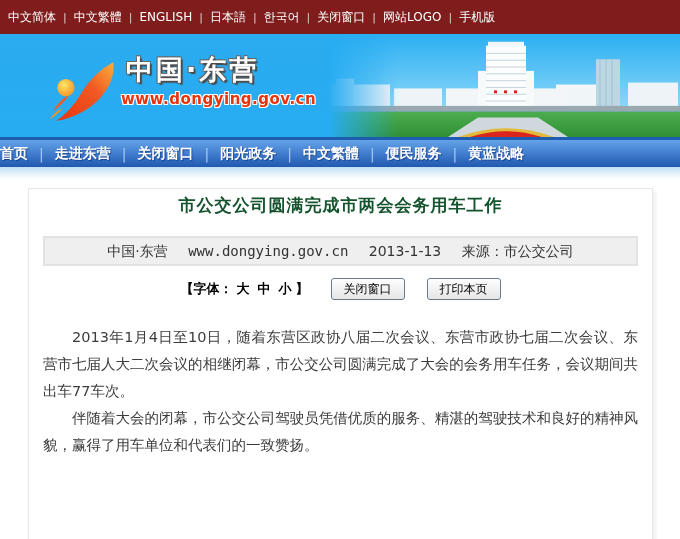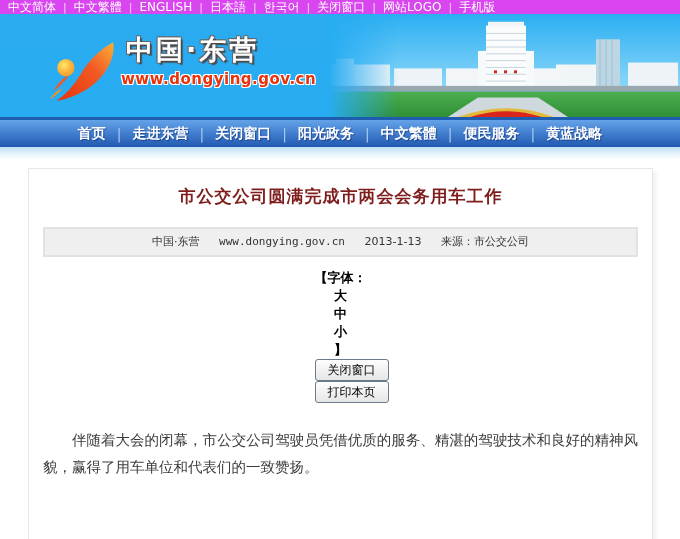--- a/index.html
+++ b/index.html
@@ -1,58 +1,58 @@
 <!DOCTYPE html>
 <html><head>
 <meta charset="utf-8">
 <style>
   * { margin:0; padding:0; box-sizing:border-box; }
   html,body { width:680px; height:539px; overflow:hidden; background:#fff;
               font-family:"DejaVu Sans", sans-serif; }
 
   
-  .topbar { height:14px; background:#d946ef; display:flex; align-items:center;
+  .topbar { height:34px; background:#7f1d1d; display:flex; align-items:center;
             padding-left:8px; font-size:12px; color:#fff; }
   .topbar a { color:#fff; text-decoration:none; cursor:pointer; }
   .topbar .sep { color:rgba(255,255,255,0.75); margin:0 7px; font-size:11px; }
 
   
   .banner { position:relative; height:106px; background:linear-gradient(#2BABF0,#27ACF2);
             border-bottom:3px solid #1D5CAE; overflow:hidden; }
   .banner-photo { position:absolute; right:0; top:0; height:100%; width:352px; }
   .logo-swoosh { position:absolute; left:48px; top:22px; width:80px; height:68px; }
   .site-title { position:absolute; left:126px; top:18px; font-size:27px; font-weight:bold;
                 color:#fff; letter-spacing:3px;
                 text-shadow:2px 2px 1px #4a4a4a, -1px -1px 0 #666, 1px -1px 0 #666, -1px 1px 0 #666; }
   .site-url { position:absolute; left:121px; top:56px; font-size:15px; font-weight:bold;
               color:#E8340C; letter-spacing:0.5px;
               text-shadow:-1px -1px 0 #fff, 1px -1px 0 #fff, -1px 1px 0 #fff, 1px 1px 0 #fff; }
 
   
   .nav { height:27px; background:linear-gradient(#64A3E8,#3E7ACB 55%,#2159B0);
-         display:flex; align-items:center; justify-content:center; font-size:14px;
+         display:flex; align-items:center; font-size:14px;
          font-weight:bold; color:#fff; }
   .nav a { color:#fff; text-decoration:none; cursor:pointer;
            text-shadow:1px 1px 1px rgba(10,40,110,0.6); }
   .nav .sep { color:#A6CBF2; margin:0 11px; font-weight:normal; }
   .nav-fade { height:13px; background:linear-gradient(#BFDFF5,#EAF5FC 60%,#ffffff); }
 
   
   .content-wrap { background:#fff; height:397px; }
   .article-box { position:relative; margin:8px auto 0 28px; width:625px; height:389px;
                  background:#fff; border:1px solid #E7E7E7;
                  box-shadow:3px 3px 4px rgba(0,0,0,0.06); }
-  .article-title { margin-top:16px; text-align:center; font-size:17px; font-weight:bold;
-                   color:#7f1d1d; letter-spacing:1px; }
+  .article-title { margin-top:5px; text-align:center; font-size:17px; font-weight:bold;
+                   color:#14532d; letter-spacing:1px; }
   .meta-box { margin:19px 14px 0 14px; height:30px; line-height:26px; background:#EFEFEF;
-              border:2px solid #E2E2E2; text-align:center; font-size:11px; color:#333; }
+              border:2px solid #E2E2E2; text-align:center; font-size:14px; color:#333; }
   .meta-box span { margin:0 8px; }
   .meta-url { font-family:"DejaVu Sans Mono", monospace; letter-spacing:0; }
   .controls { margin-top:12px; display:flex; align-items:center; justify-content:center;
-              font-size:13px; font-weight:bold; color:#000;flex-direction:column; }
+              font-size:13px; font-weight:bold; color:#000; }
   .controls .fsize { margin:0 4px; cursor:pointer; }
   .btn { margin-left:22px; height:22px; padding:0 12px; font-size:12px; color:#000;
          font-family:"DejaVu Sans", sans-serif;
          background:linear-gradient(#FEFEFE,#E6E6E6); border:1px solid #6B7B8D;
          border-radius:3px; cursor:pointer; }
   .body-text { margin:24px 14px 0 14px; font-size:14.5px; line-height:27px; color:#3C3C3C;
                text-align:justify; }
   .body-text p { text-indent:2em; }
 </style>
 </head>
@@ -191,16 +191,17 @@
       <span>【字体：</span>
       <span class="fsize">大</span>
       <span class="fsize">中</span>
       <span class="fsize">小</span>
       <span>】</span>
       <button class="btn">关闭窗口</button>
       <button class="btn">打印本页</button>
     </div>
 
     <div class="body-text">
+      <p>2013年1月4日至10日，随着东营区政协八届二次会议、东营市政协七届二次会议、东营市七届人大二次会议的相继闭幕，市公交公司圆满完成了大会的会务用车任务，会议期间共出车77车次。</p>
       <p>伴随着大会的闭幕，市公交公司驾驶员凭借优质的服务、精湛的驾驶技术和良好的精神风貌，赢得了用车单位和代表们的一致赞扬。</p>
     </div>
   </div>
 </div>
 
 </body></html>

